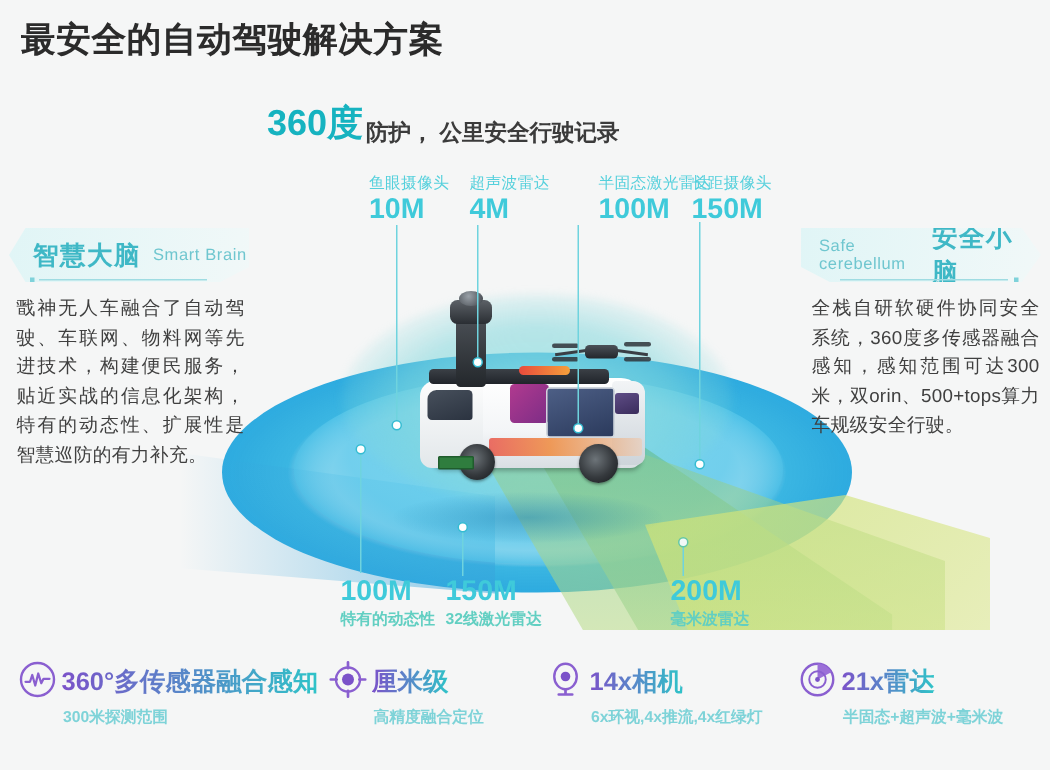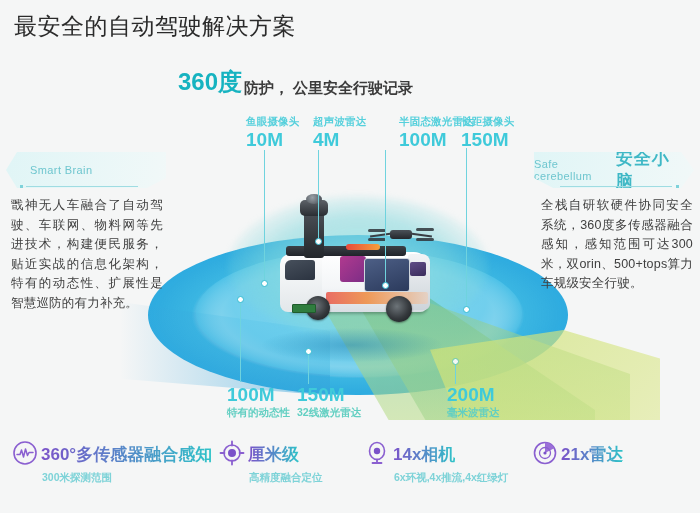--- a/index.html
+++ b/index.html
@@ -8,21 +8,21 @@
     background:#f5f6f6;
     font-family:"Liberation Sans","DejaVu Sans",sans-serif;
     overflow:hidden;
     position:relative;
   }
   #stage{position:absolute;left:0;top:0;width:700px;height:513px;}
 
   
   .page-title{
     position:absolute;left:14px;top:11px;
-    font-size:23px;font-weight:normal;color:#2b2b2b;
+    font-size:23px;font-weight:bold;color:#2b2b2b;
     letter-spacing:.5px;
     font-family:"DejaVu Serif","Liberation Serif",serif;
   }
 
   
   .subtitle{
     position:absolute;left:178px;top:66px;
     display:flex;align-items:flex-end;white-space:nowrap;
   }
   .sub-big{font-size:24px;font-weight:bold;color:#16b3c0;letter-spacing:0px;}
@@ -158,31 +158,31 @@
   
   .conn{position:absolute;background:#6fd3de;width:1.4px;}
   .dot{
     position:absolute;width:7px;height:7px;border-radius:50%;
     background:#ffffff;border:1.6px solid #35bcd2;box-sizing:border-box;
   }
   .dot.hollow{background:#f2f8f6;border-color:#63c7a6;}
 
   
   .slabel{position:absolute;text-align:left;white-space:nowrap;}
-  .slabel .name{font-size:10.5px;color:#55d0dc;font-weight:bold;letter-spacing:.2px;}
+  .slabel .name{font-size:10.5px;color:#55d0dc;font-weight:normal;letter-spacing:.2px;}
   .slabel .val{font-size:19px;color:#3fcada;font-weight:bold;line-height:20px;margin-top:1px;}
   .slabel-b{position:absolute;text-align:left;white-space:nowrap;}
   .slabel-b .val{font-size:19px;color:#3fcada;font-weight:bold;line-height:20px;}
   .slabel-b .name{font-size:10.5px;color:#62cfc2;font-weight:bold;margin-top:1px;}
 
   
   .badge{
     position:absolute;height:36px;
     background:linear-gradient(100deg, rgba(223,245,246,.95), rgba(238,250,250,.55));
-    display:flex;align-items:center;
+    display:flex;align-items:center;padding-left:12px;
   }
   .badge-l{left:6px;top:152px;width:160px;
     clip-path:polygon(0% 50%, 11px 0%, 100% 0%, 100% 72%, 88% 100%, 11px 100%);
     border-left:0;padding-left:16px;box-sizing:border-box;}
   .badge-r{left:534px;top:152px;width:160px;justify-content:flex-end;padding-right:16px;
     clip-path:polygon(0% 0%, 92% 0%, 100% 50%, 92% 100%, 12% 100%, 0% 72%);
     box-sizing:border-box;}
   .badge-cn{font-size:17px;font-weight:bold;color:#3fb8c6;letter-spacing:1px;
     font-family:"DejaVu Serif","Liberation Serif",serif;}
   .badge-en{font-size:11px;color:#6fc6cf;letter-spacing:.4px;}
@@ -307,20 +307,21 @@
   <div class="slabel-b" style="left:297px;top:385px;">
     <div class="val">150M</div>
     <div class="name">32线激光雷达</div>
   </div>
   <div class="slabel-b" style="left:447px;top:385px;">
     <div class="val">200M</div>
     <div class="name">毫米波雷达</div>
   </div>
 
   <div class="badge badge-l">
+    <span class="badge-cn">智慧大脑</span>
     <span class="badge-en">Smart Brain</span>
   </div>
   <div class="badge-underline" style="left:26px;top:186px;width:112px;"></div>
   <div class="badge-tick" style="left:20px;top:185px;"></div>
   <div class="panel-text left">戬神无人车融合了自动驾驶、车联网、物料网等先进技术，构建便民服务，贴近实战的信息化架构，特有的动态性、扩展性是智慧巡防的有力补充。</div>
 
   <div class="badge badge-r">
     <span class="badge-en">Safe cerebellum</span>
     <span class="badge-cn">安全小脑</span>
   </div>
@@ -376,17 +377,18 @@
         <span class="feat-ico">
           <svg viewBox="0 0 26 26" width="26" height="26">
             <circle cx="13" cy="13" r="10.5" fill="none" stroke="#8a5fd0" stroke-width="1.6"></circle>
             <path d="M13 13 L13 2.5 A10.5 10.5 0 0 1 22.2 8.2 Z" fill="#9b6fd8"></path>
             <circle cx="13" cy="13" r="5.5" fill="none" stroke="#8a5fd0" stroke-width="1.3"></circle>
             <circle cx="13" cy="13" r="1.6" fill="#7b52c9"></circle>
           </svg>
         </span>
         <span class="feat-title">21x雷达</span>
       </div>
+      <div class="feat-sub">半固态+超声波+毫米波</div>
     </div>
 
   </div>
 
 </div>
 
 </body></html>

